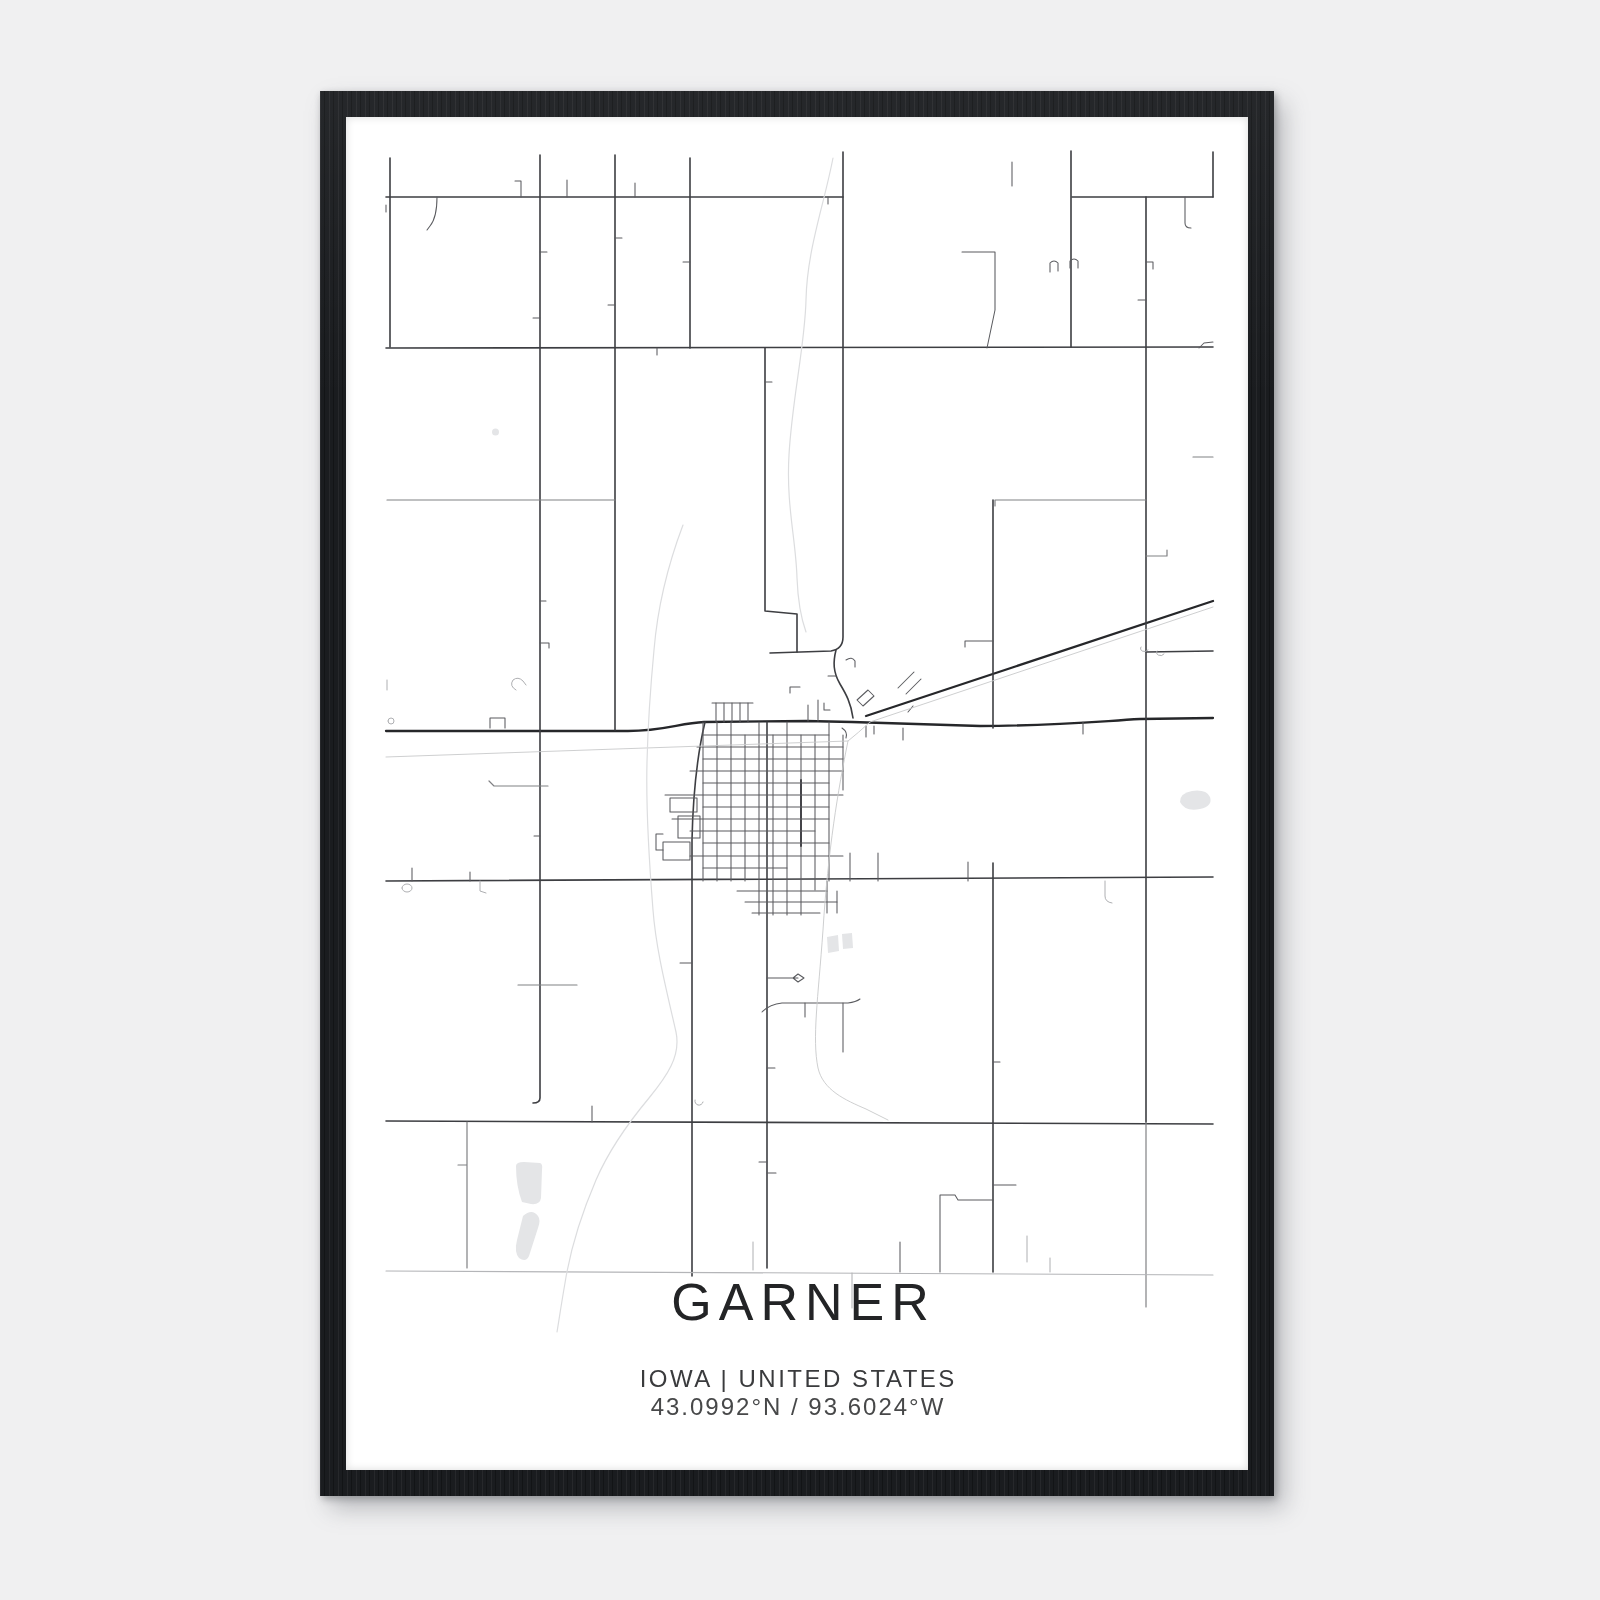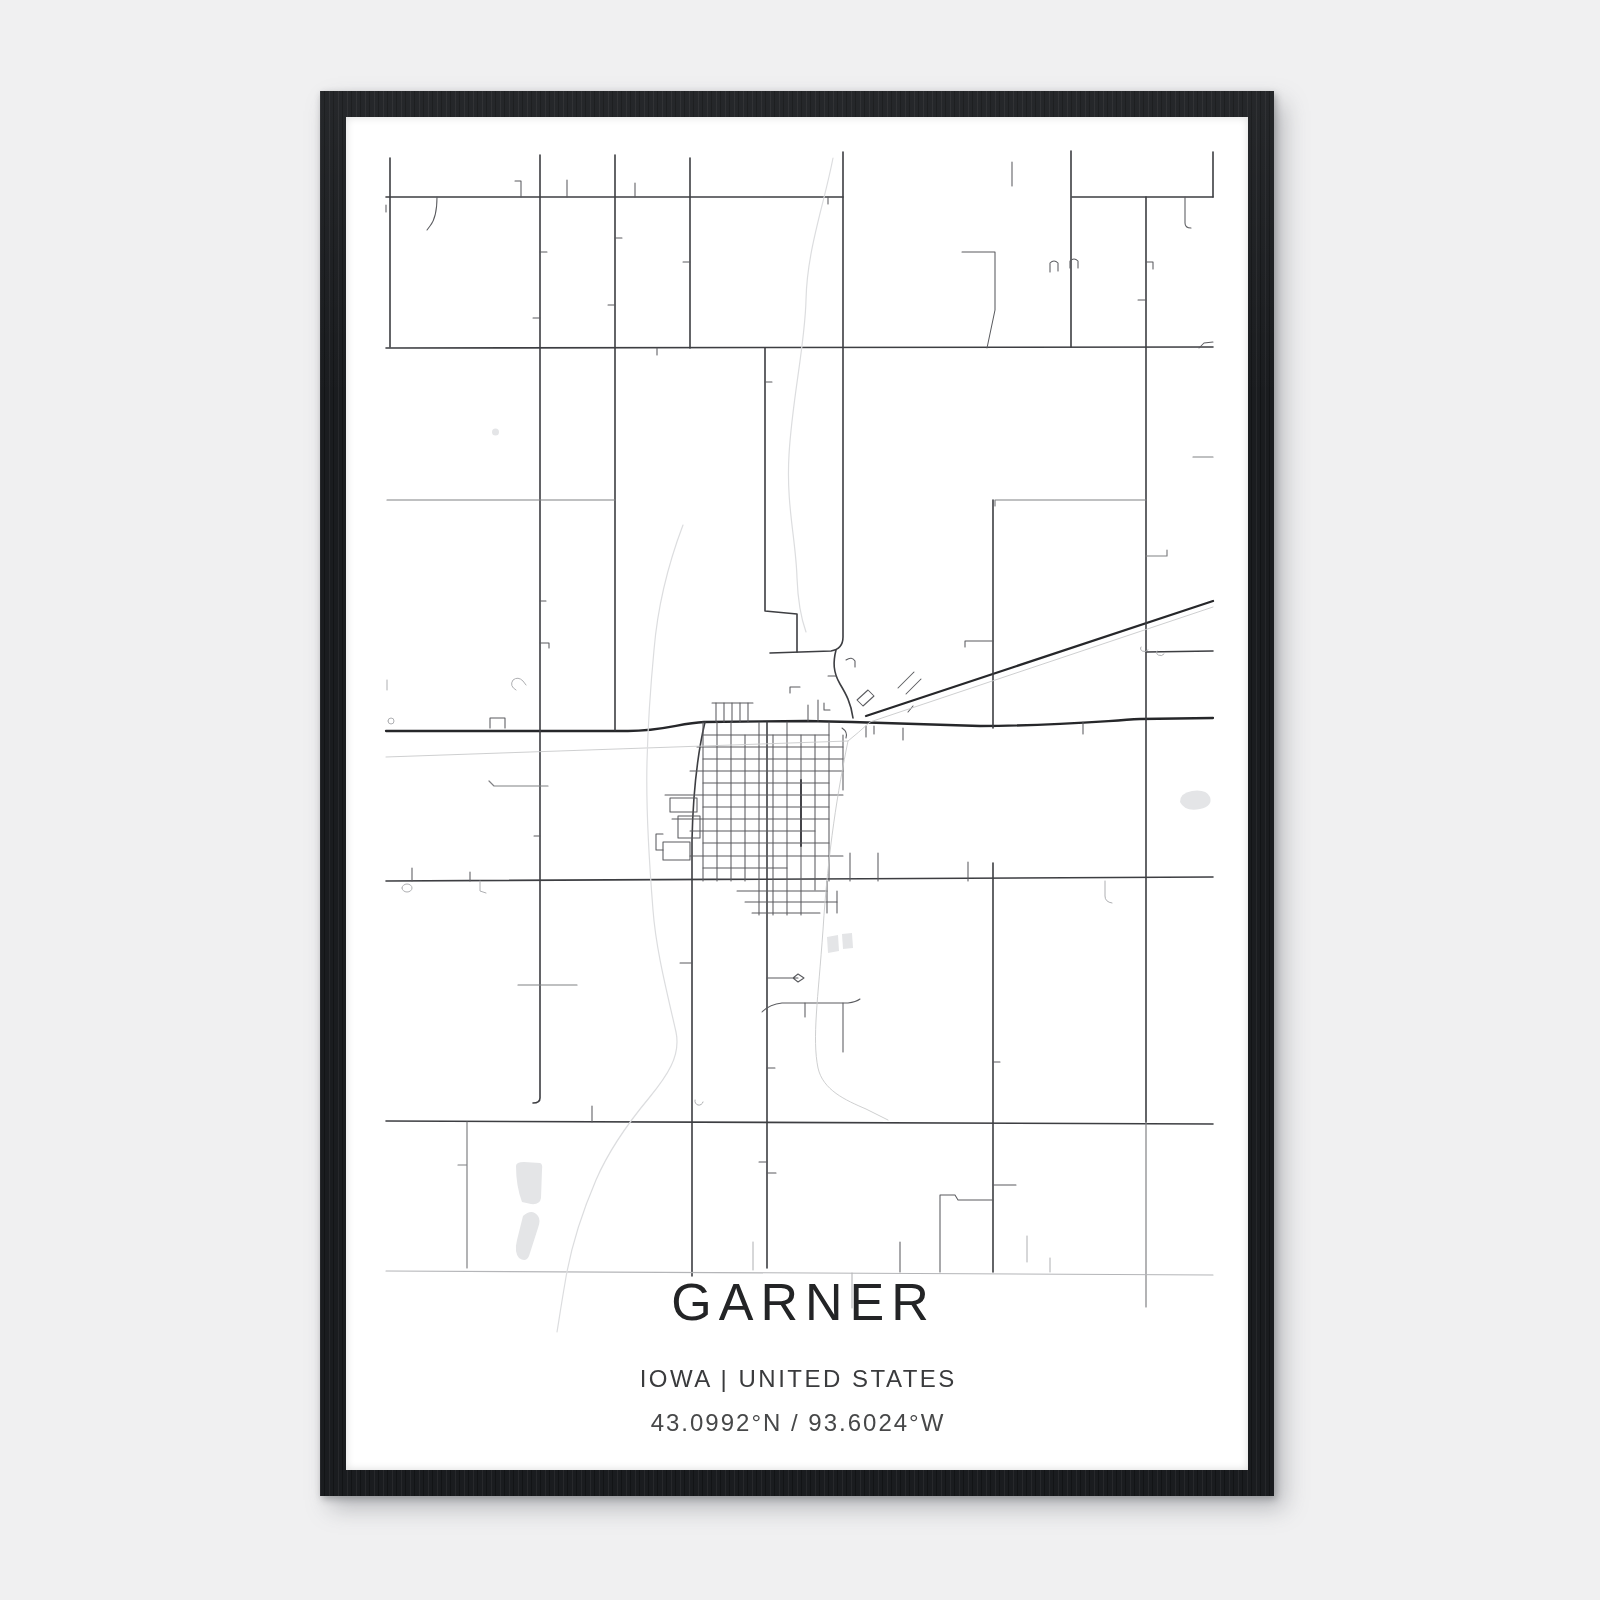--- a/index.html
+++ b/index.html
@@ -32,21 +32,21 @@
   }
   .caption .title{
     font-size:52px;letter-spacing:7px;padding-left:13px;
     color:#232426;font-weight:400;line-height:1.05;
   }
   .caption .loc{
     margin-top:35px;font-size:24px;letter-spacing:2.5px;padding-left:2.5px;
     color:#3a3b3d;
   }
   .caption .coords{
-    margin-top:16px;font-size:24px;letter-spacing:2px;padding-left:2px;
+    margin-top:0;font-size:24px;letter-spacing:2px;padding-left:2px;
     color:#474849;
   }
 </style>
 </head>
 <body>
 
 <div class="stage">
   <div class="frame">
     <div class="poster">
       <svg xmlns="http://www.w3.org/2000/svg" preserveAspectRatio="none" viewBox="346 117 902 1353">

